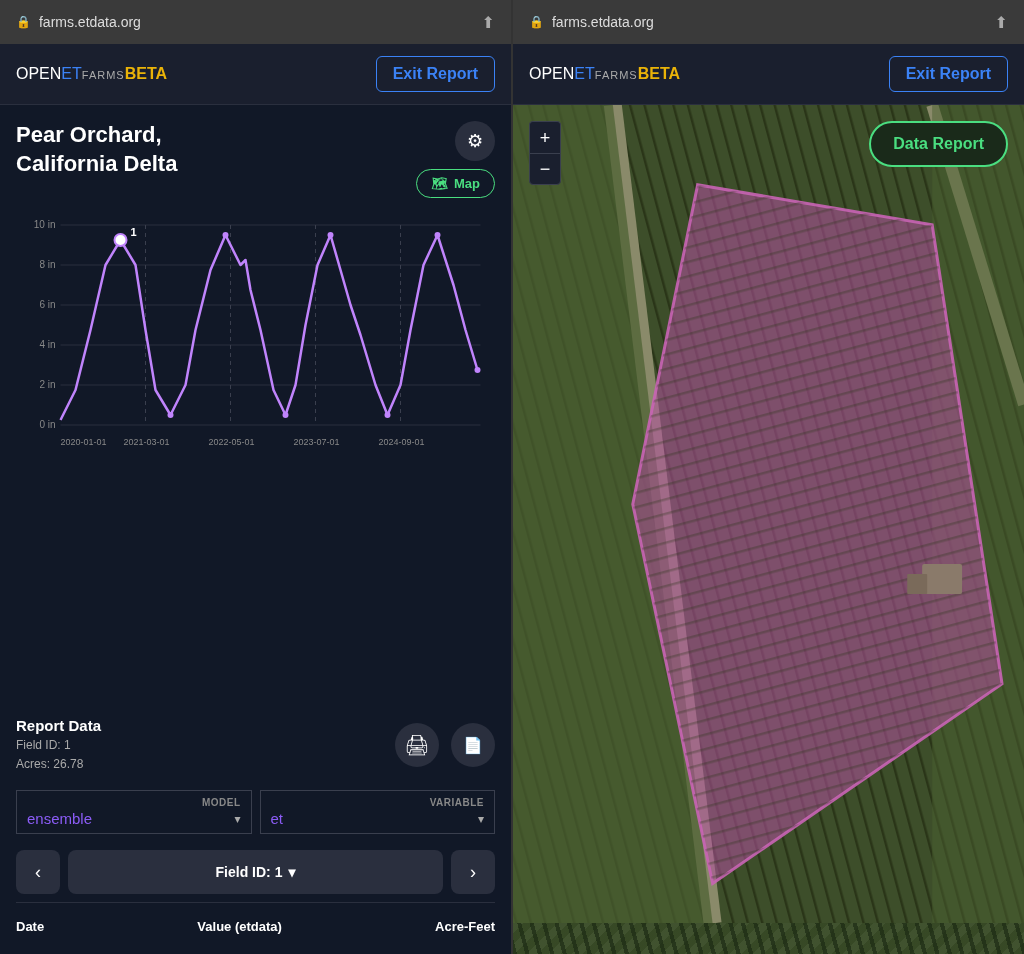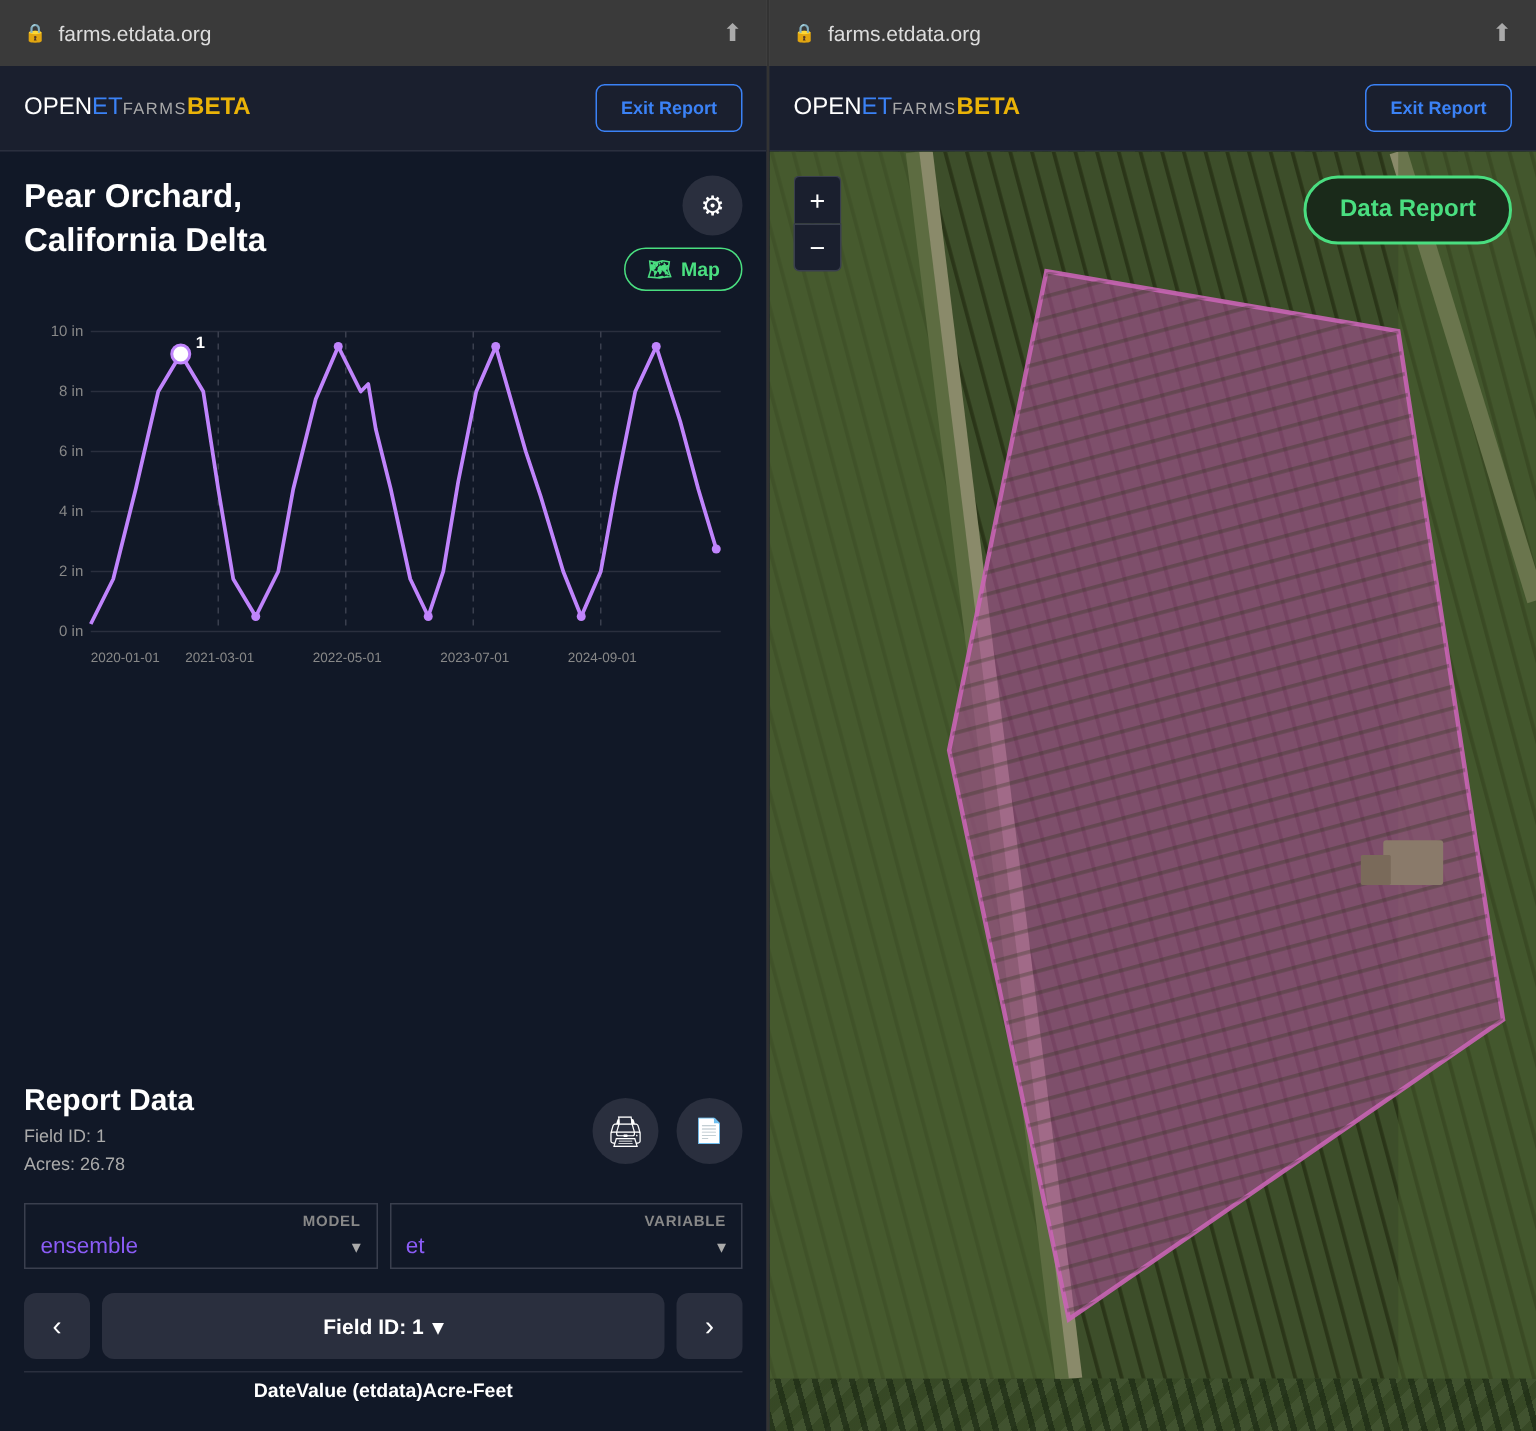--- a/index.html
+++ b/index.html
@@ -77,21 +77,21 @@
       color: #aaa;
       letter-spacing: 1px;
     }
     .logo-beta { color: #eab308; font-weight: bold; }
     .exit-report-btn {
       background: transparent;
       border: 1.5px solid #3b82f6;
       color: #3b82f6;
       padding: 8px 16px;
       border-radius: 6px;
-      font-size: 12px;
+      font-size: 16px;
       font-weight: 600;
       cursor: pointer;
     }
 
     
     .left-content {
       padding: 16px;
       flex: 1;
       display: flex;
       flex-direction: column;
@@ -154,21 +154,21 @@
       width: 100%;
       height: 260px;
     }
 
     
     .report-data-section {
       padding: 12px 0 8px;
     }
     .report-data-title {
       color: white;
-      font-size: 20px;
+      font-size: 15px;
       font-weight: 700;
       margin-bottom: 2px;
     }
     .report-data-meta {
       color: #aaa;
       font-size: 12px;
       line-height: 1.6;
     }
     .report-data-row {
       display: flex;
@@ -257,22 +257,22 @@
       display: flex;
       align-items: center;
       justify-content: center;
       gap: 6px;
       height: 44px;
     }
 
     
     .table-header {
       display: flex;
-      justify-content: center;
-      padding: 4px 0 4px;
+      justify-content: space-between;
+      padding: 16px 0 4px;
       border-top: 1px solid #2a2f3e;
     }
     .table-col-header {
       color: white;
       font-size: 13px;
       font-weight: 700;
     }
 
     
     .right-content {

